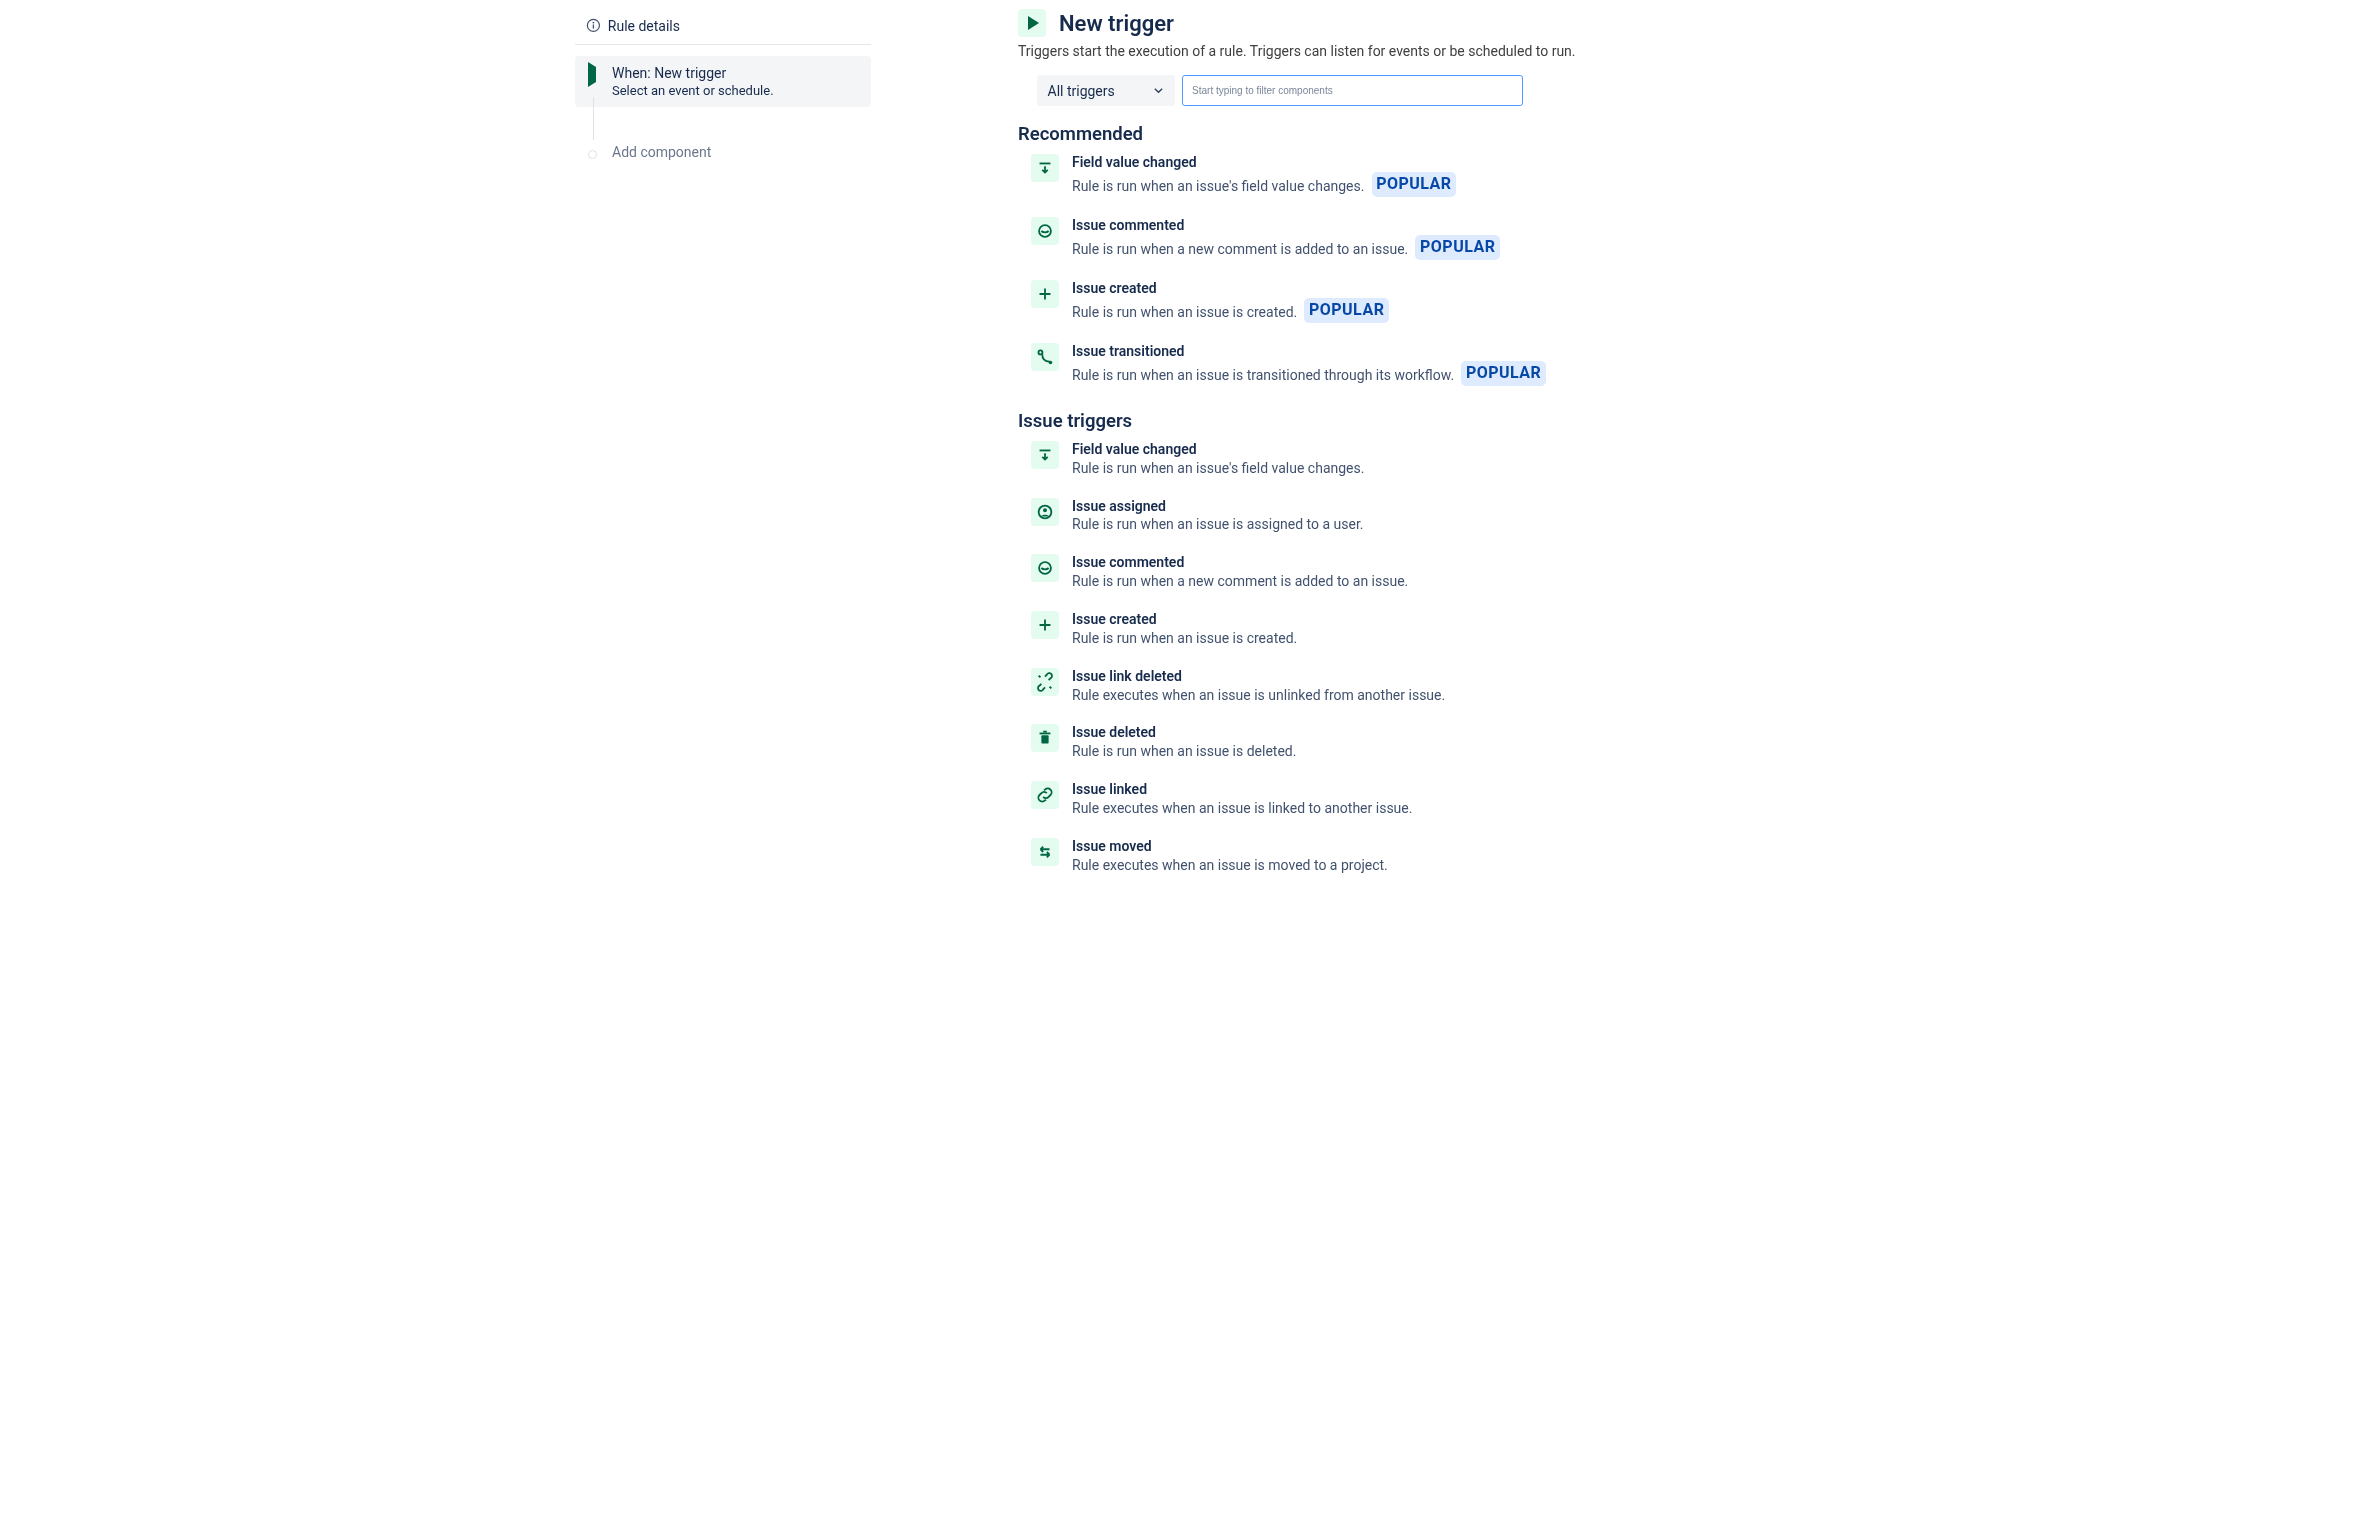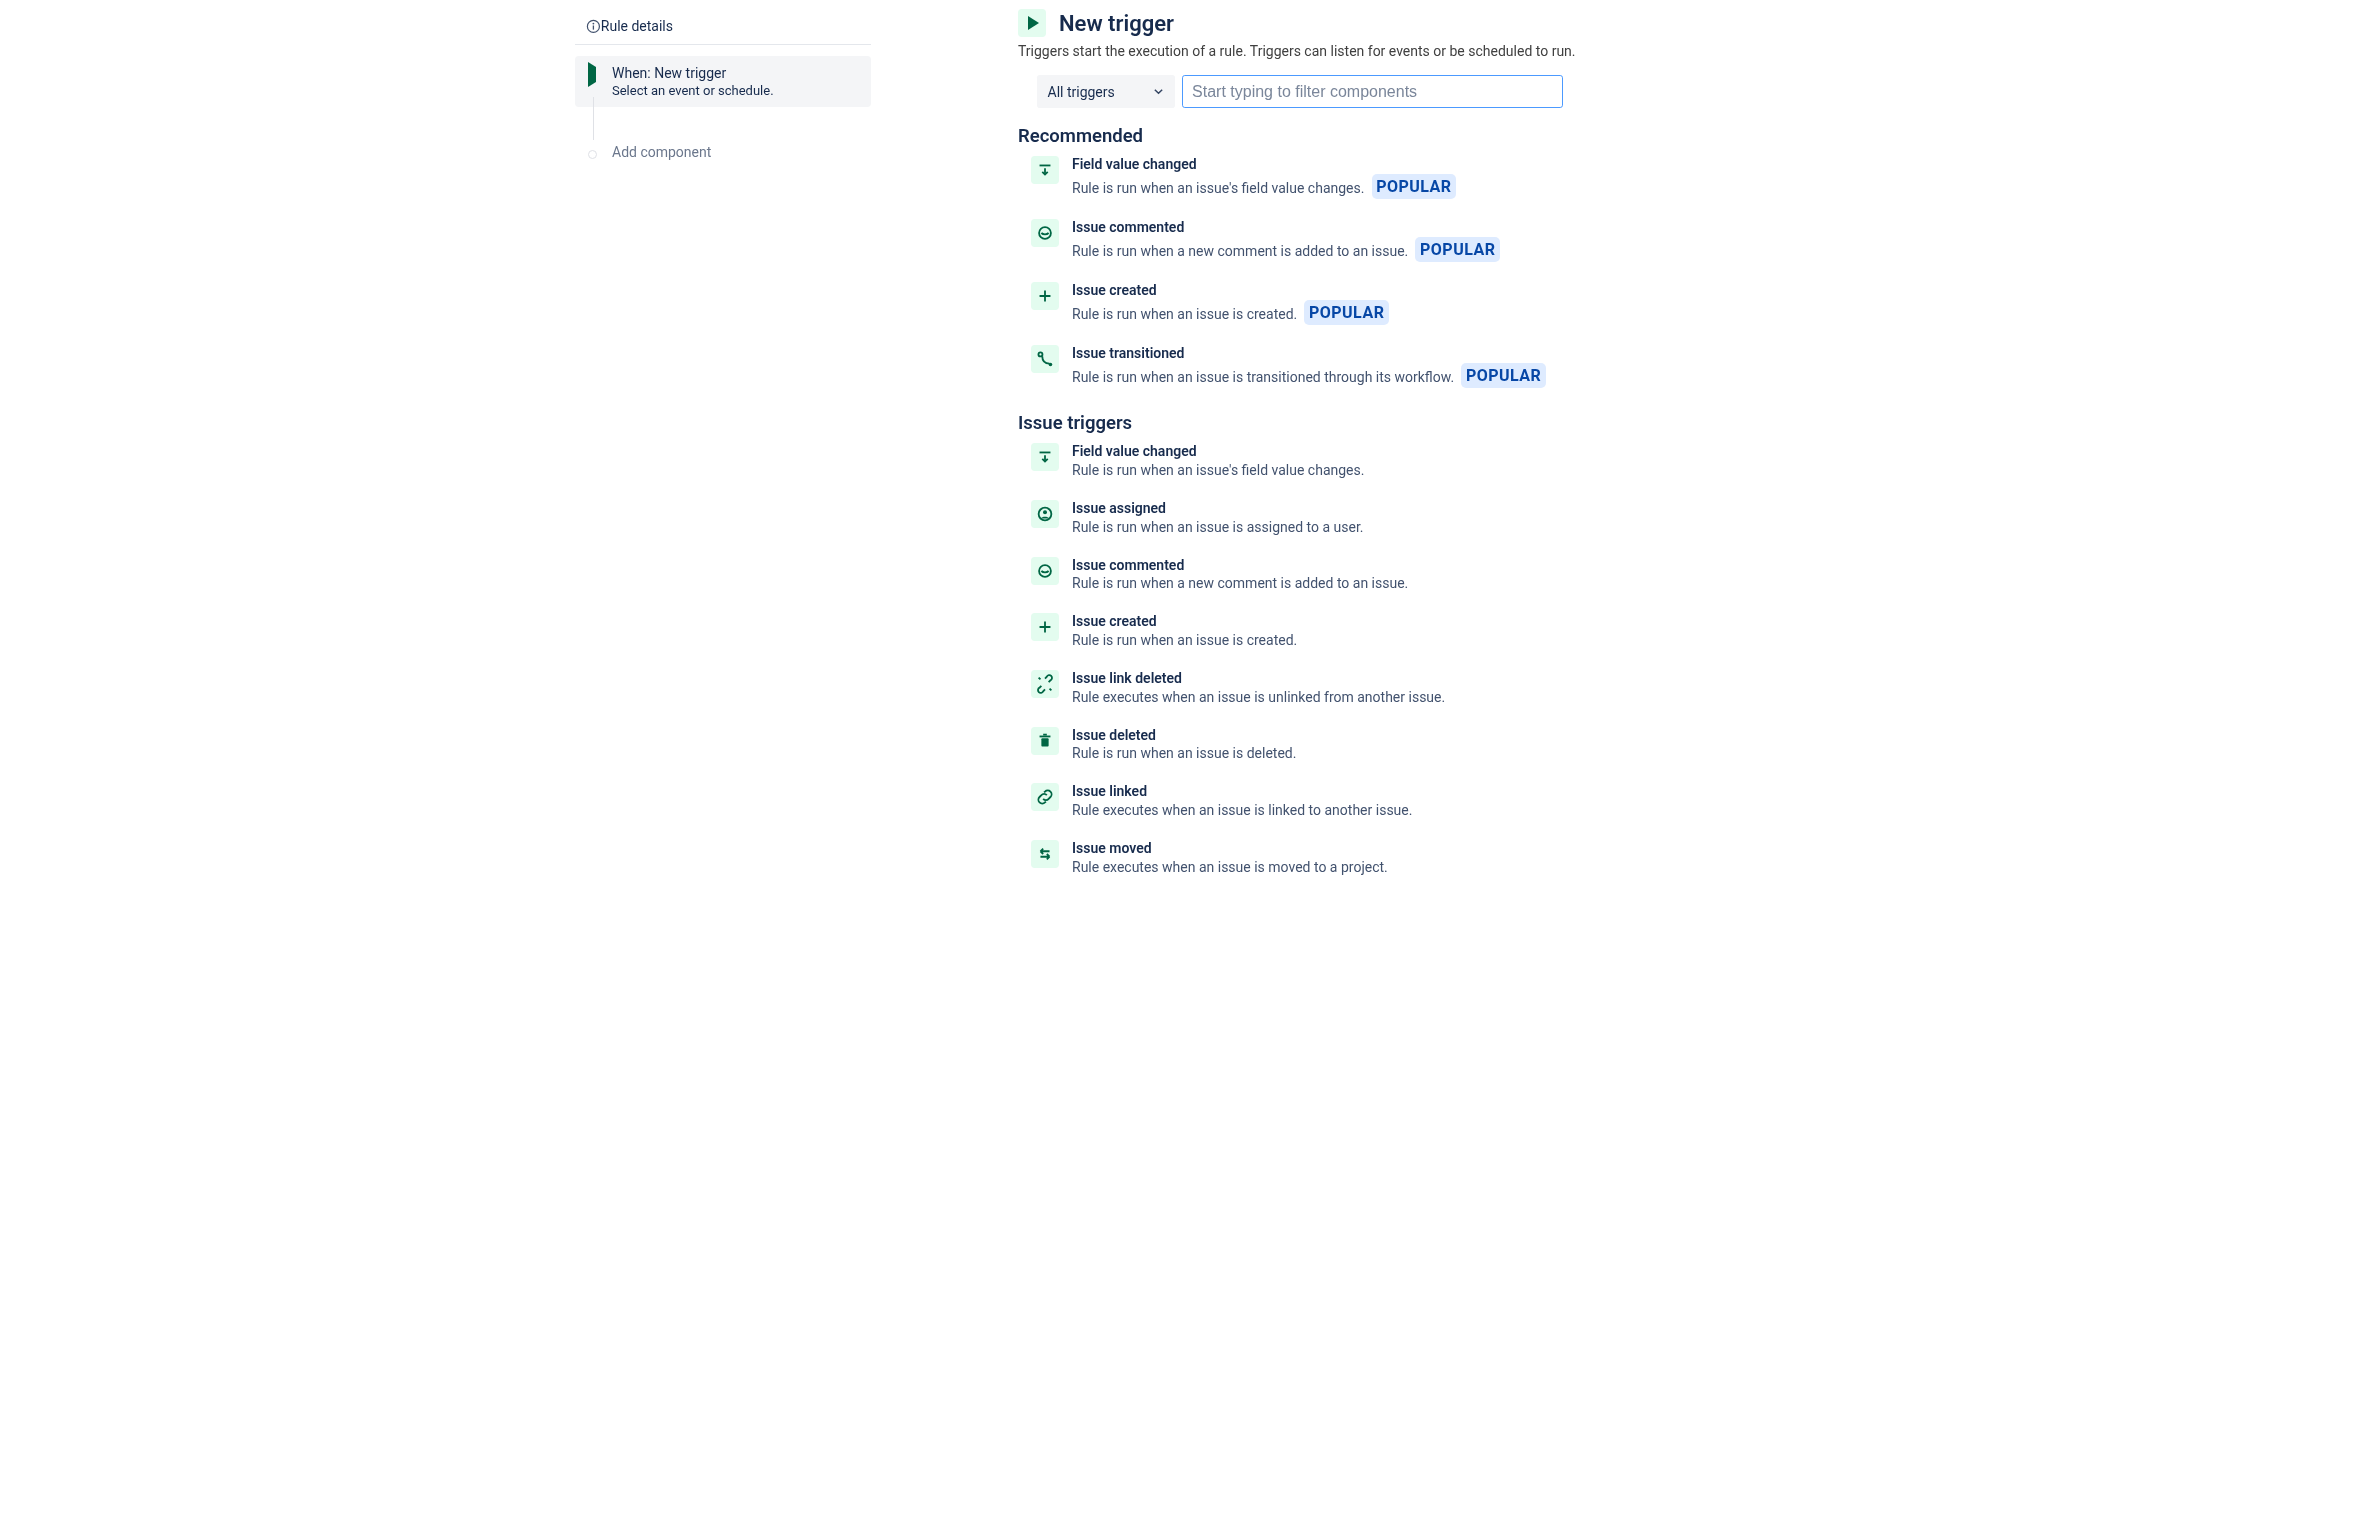--- a/index.html
+++ b/index.html
@@ -33,21 +33,21 @@
     font-weight: 700;
     padding: 1.8px 6.5px;
     border-radius: 2.8px;
     letter-spacing: 0.02em;
     margin-left: 111px;
   }
   .return-link { color: #0052CC; font-weight: 500; font-size: 14px; cursor: pointer; }
 
   .sidebar { padding-right: 18.5px; }
   .sidebar-row {
-    display: flex; align-items: center; gap: 0;
+    display: flex; align-items: flex-start; gap: 7px;
     padding: 9.2px 11px;
     border-bottom: 0.9px solid #e4e7ec;
     color: #172B4D;
     font-size: 14px;
     cursor: pointer;
   }
   .info-icon { width: 14.8px; height: 14.8px; display:inline-flex; align-items:center; justify-content:center;}
   .rule-chain { position: relative; margin-top: 11px;}
   .step-card {
     background: #f4f5f7;
@@ -104,21 +104,21 @@
   }
   .filter-row { display:flex; gap: 7.4px; margin-left: 18.5px; margin-bottom: 16.6px;}
   .dropdown {
     background: #f4f5f7; border-radius: 2.8px;
     padding: 7.4px 11px; display:flex; align-items:center; justify-content:space-between;
     min-width: 138px; cursor:pointer; color:#172B4D; font-size:14px;
   }
   .chevron { margin-left: 18.5px; }
   .filter-input {
     border: 1.8px solid #4C9AFF; border-radius: 2.8px;
-    padding: 6.5px 9.2px; font-size: 16px; width: 381px;
+    padding: 6.5px 9.2px; font-size: 10px; width: 341px;
     outline: none; color:#172B4D;
   }
   .filter-input::placeholder { color: #7A869A; }
 
   .section-title { font-size: 18.5px; font-weight: 600; margin: 7.4px 0 9.2px 0; color:#172B4D;}
   .grid {
     display: grid;
     grid-template-columns: 1fr;
     column-gap: 26px;
     row-gap: 20px;

